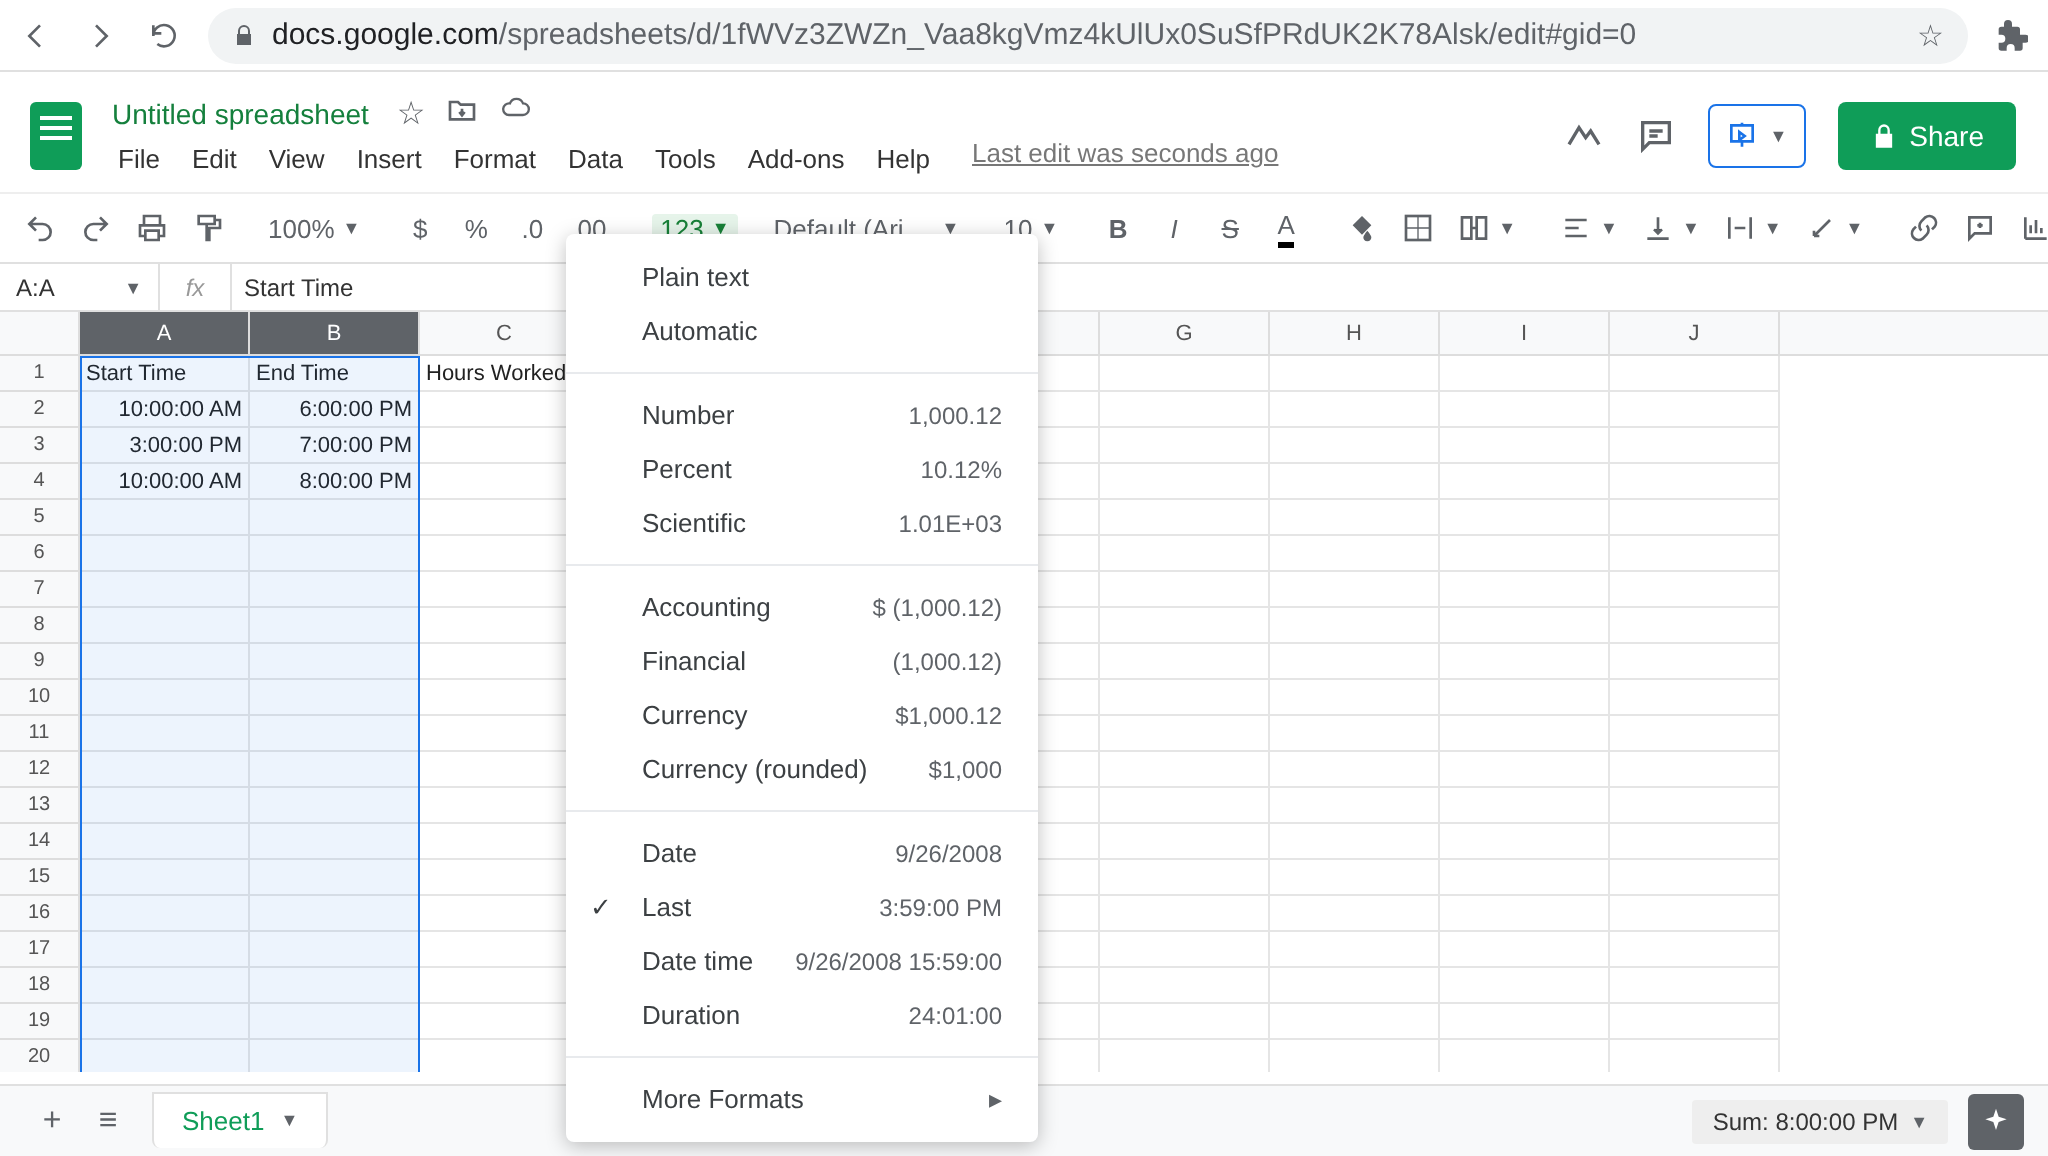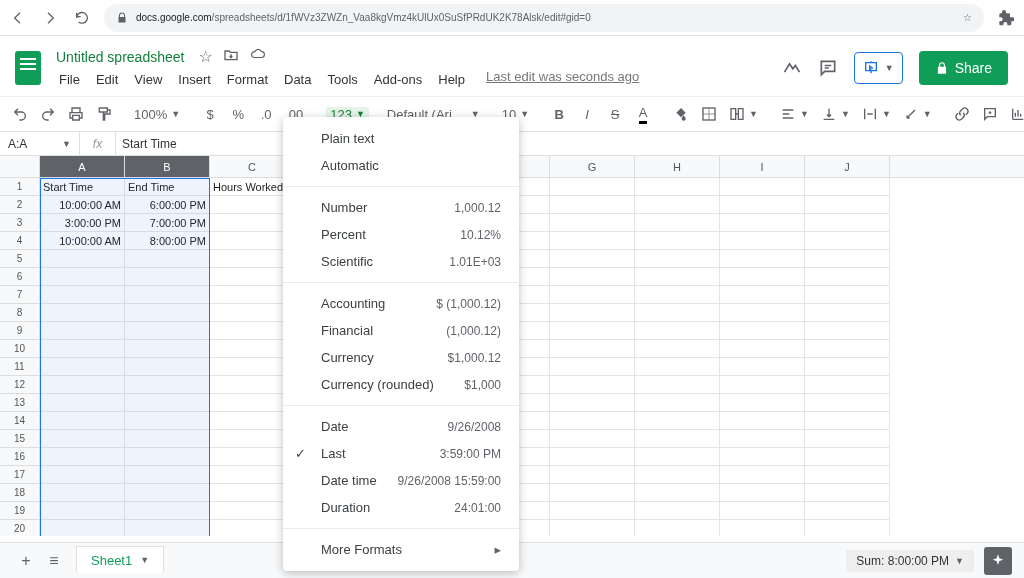--- a/index.html
+++ b/index.html
@@ -1,21 +1,21 @@
 <!DOCTYPE html>
 <html><head>
 <meta charset="utf-8">
 <style>
 * { margin: 0; padding: 0; box-sizing: border-box; font-family: Arial, sans-serif; }
 body { width: 1024px; height: 578px; overflow: hidden; background: #fff; position: relative; }
 
 
 .browser-bar { height: 36px; background: #fff; display: flex; align-items: center; padding: 0 8px; gap: 12px; border-bottom: 1px solid #e0e0e0; }
 .nav-btn { width: 20px; height: 20px; display: flex; align-items: center; justify-content: center; color: #5f6368; cursor: pointer; }
-.url-bar { flex: 1; height: 28px; background: #f1f3f4; border-radius: 14px; display: flex; align-items: center; padding: 0 12px; gap: 8px; color: #5f6368; font-size: 10px; }
+.url-bar { flex: 1; height: 28px; background: #f1f3f4; border-radius: 14px; display: flex; align-items: center; padding: 0 12px; gap: 8px; color: #5f6368; font-size: 15px; }
 .url-text { color: #202124; }
 .ext-icon { width: 20px; display:flex; justify-content:center; color:#5f6368;}
 
 
 .doc-header { height: 60px; display: flex; align-items: center; padding: 4px 16px 0 8px; }
 .doc-logo { width: 40px; height: 40px; display:flex; align-items:center; justify-content:center; margin-right: 4px;}
 .doc-logo-box { width: 26px; height: 34px; background: #0f9d58; border-radius: 3px; position: relative; }
 .doc-logo-box::after { content:""; position:absolute; left:5px; top:7px; right:5px; bottom:7px; background: linear-gradient(#fff 0 2px, transparent 2px 5px, #fff 5px 7px, transparent 7px 10px, #fff 10px 12px, transparent 12px); }
 .doc-title-area { display:flex; flex-direction:column; }
 .doc-title-row { display:flex; align-items:center; gap: 10px; }

